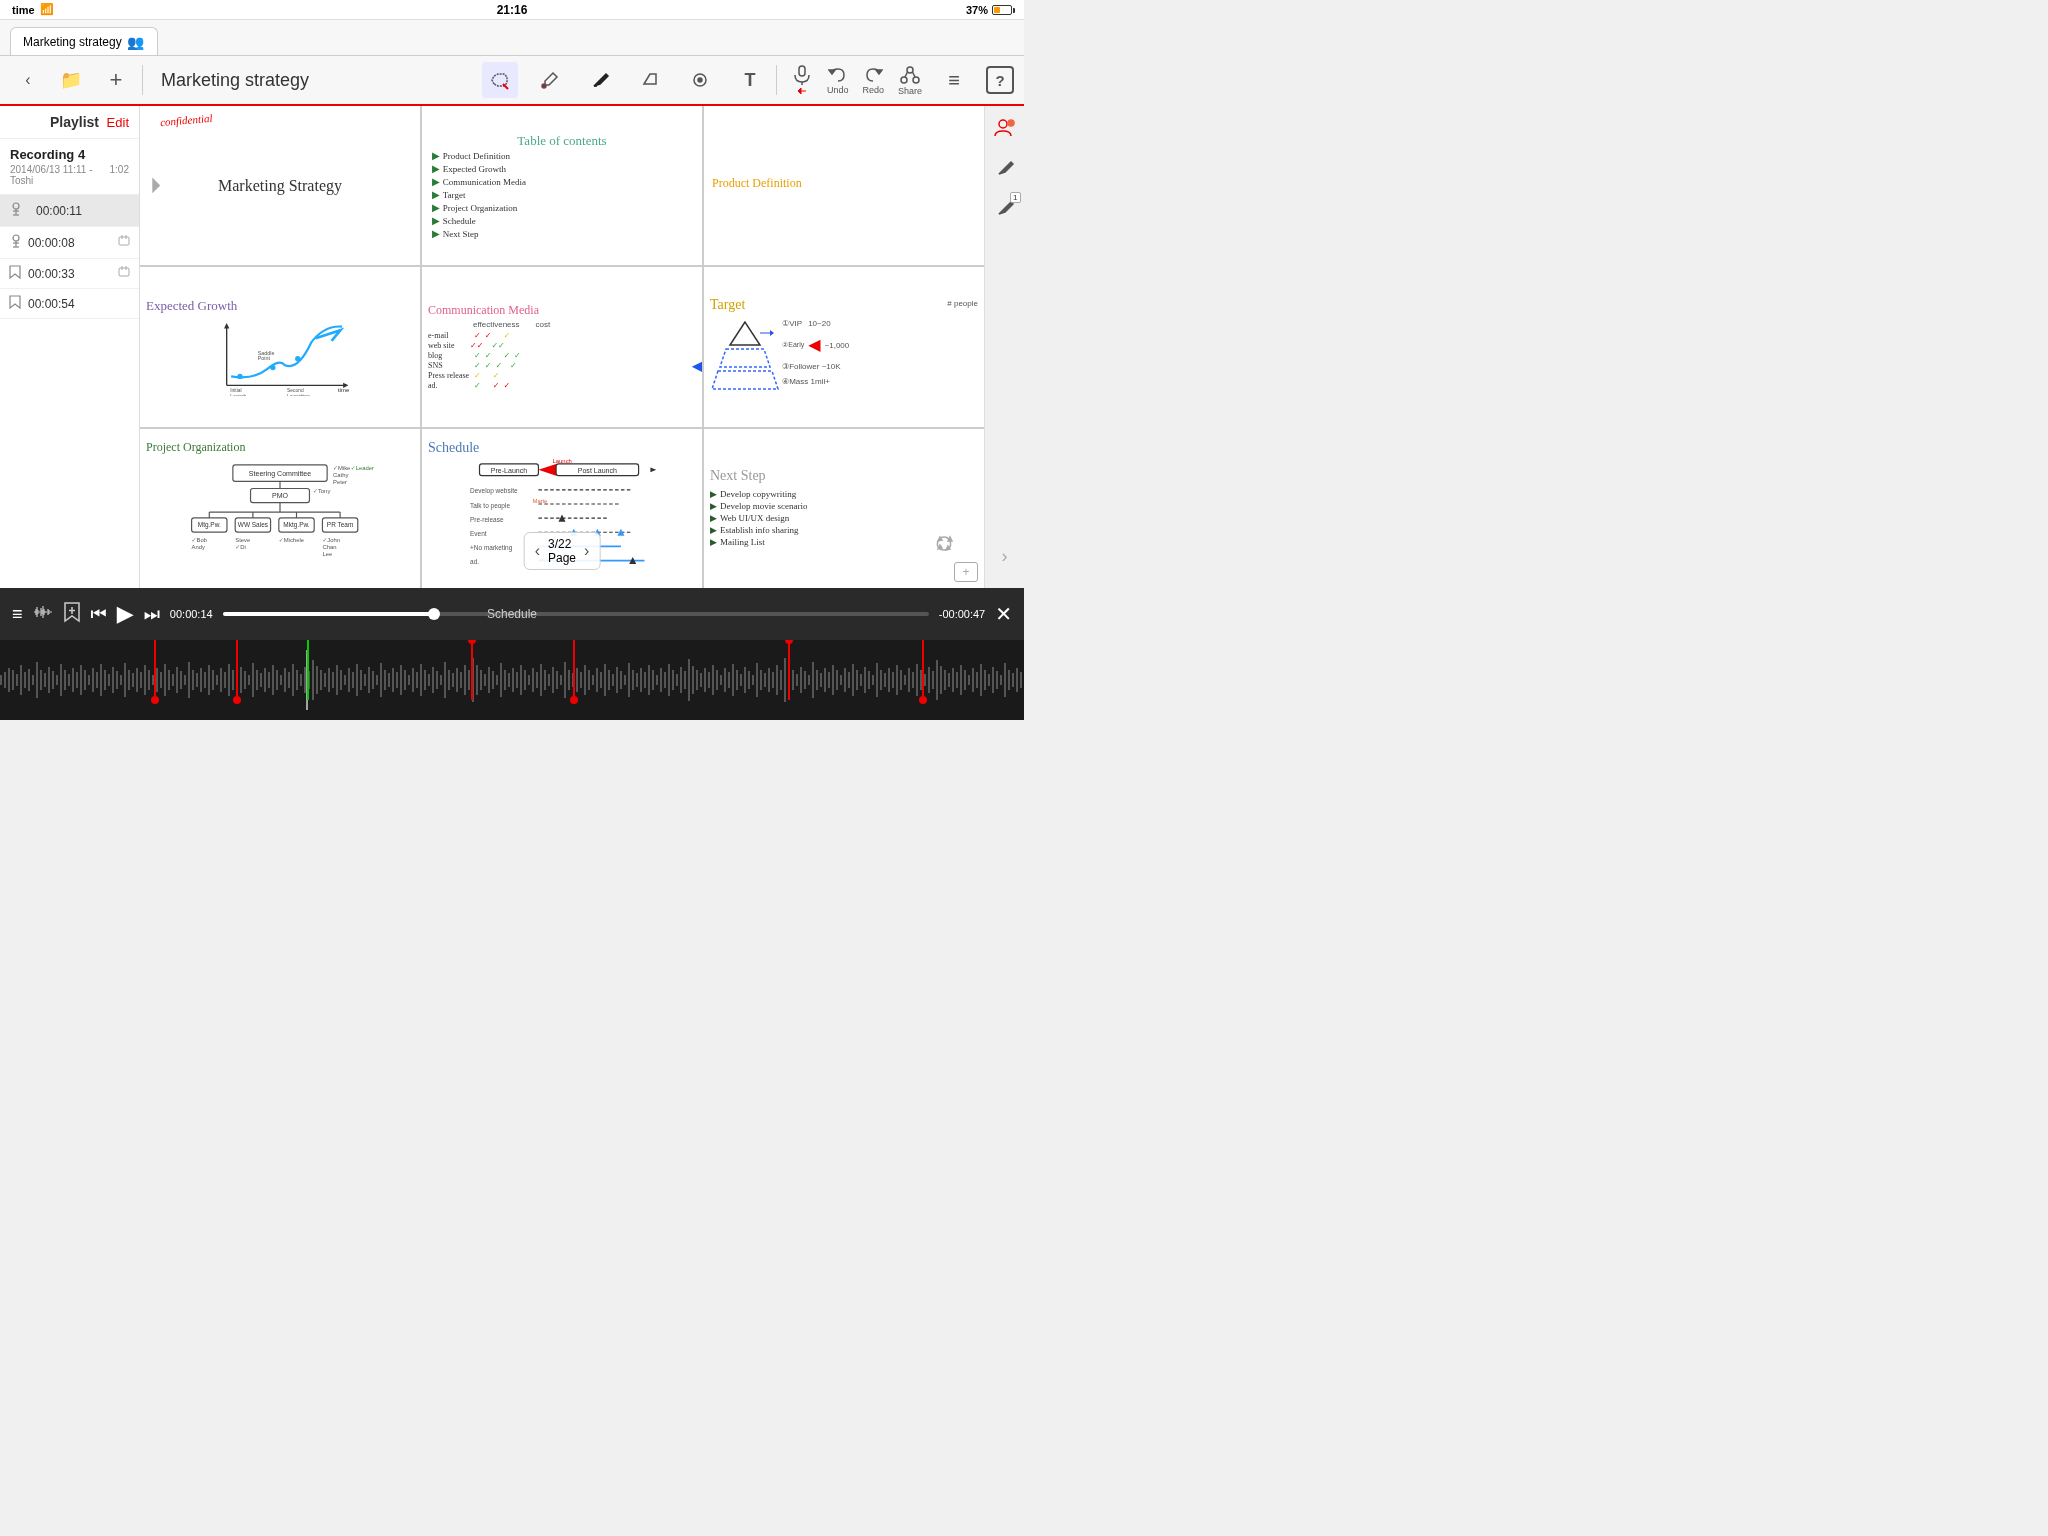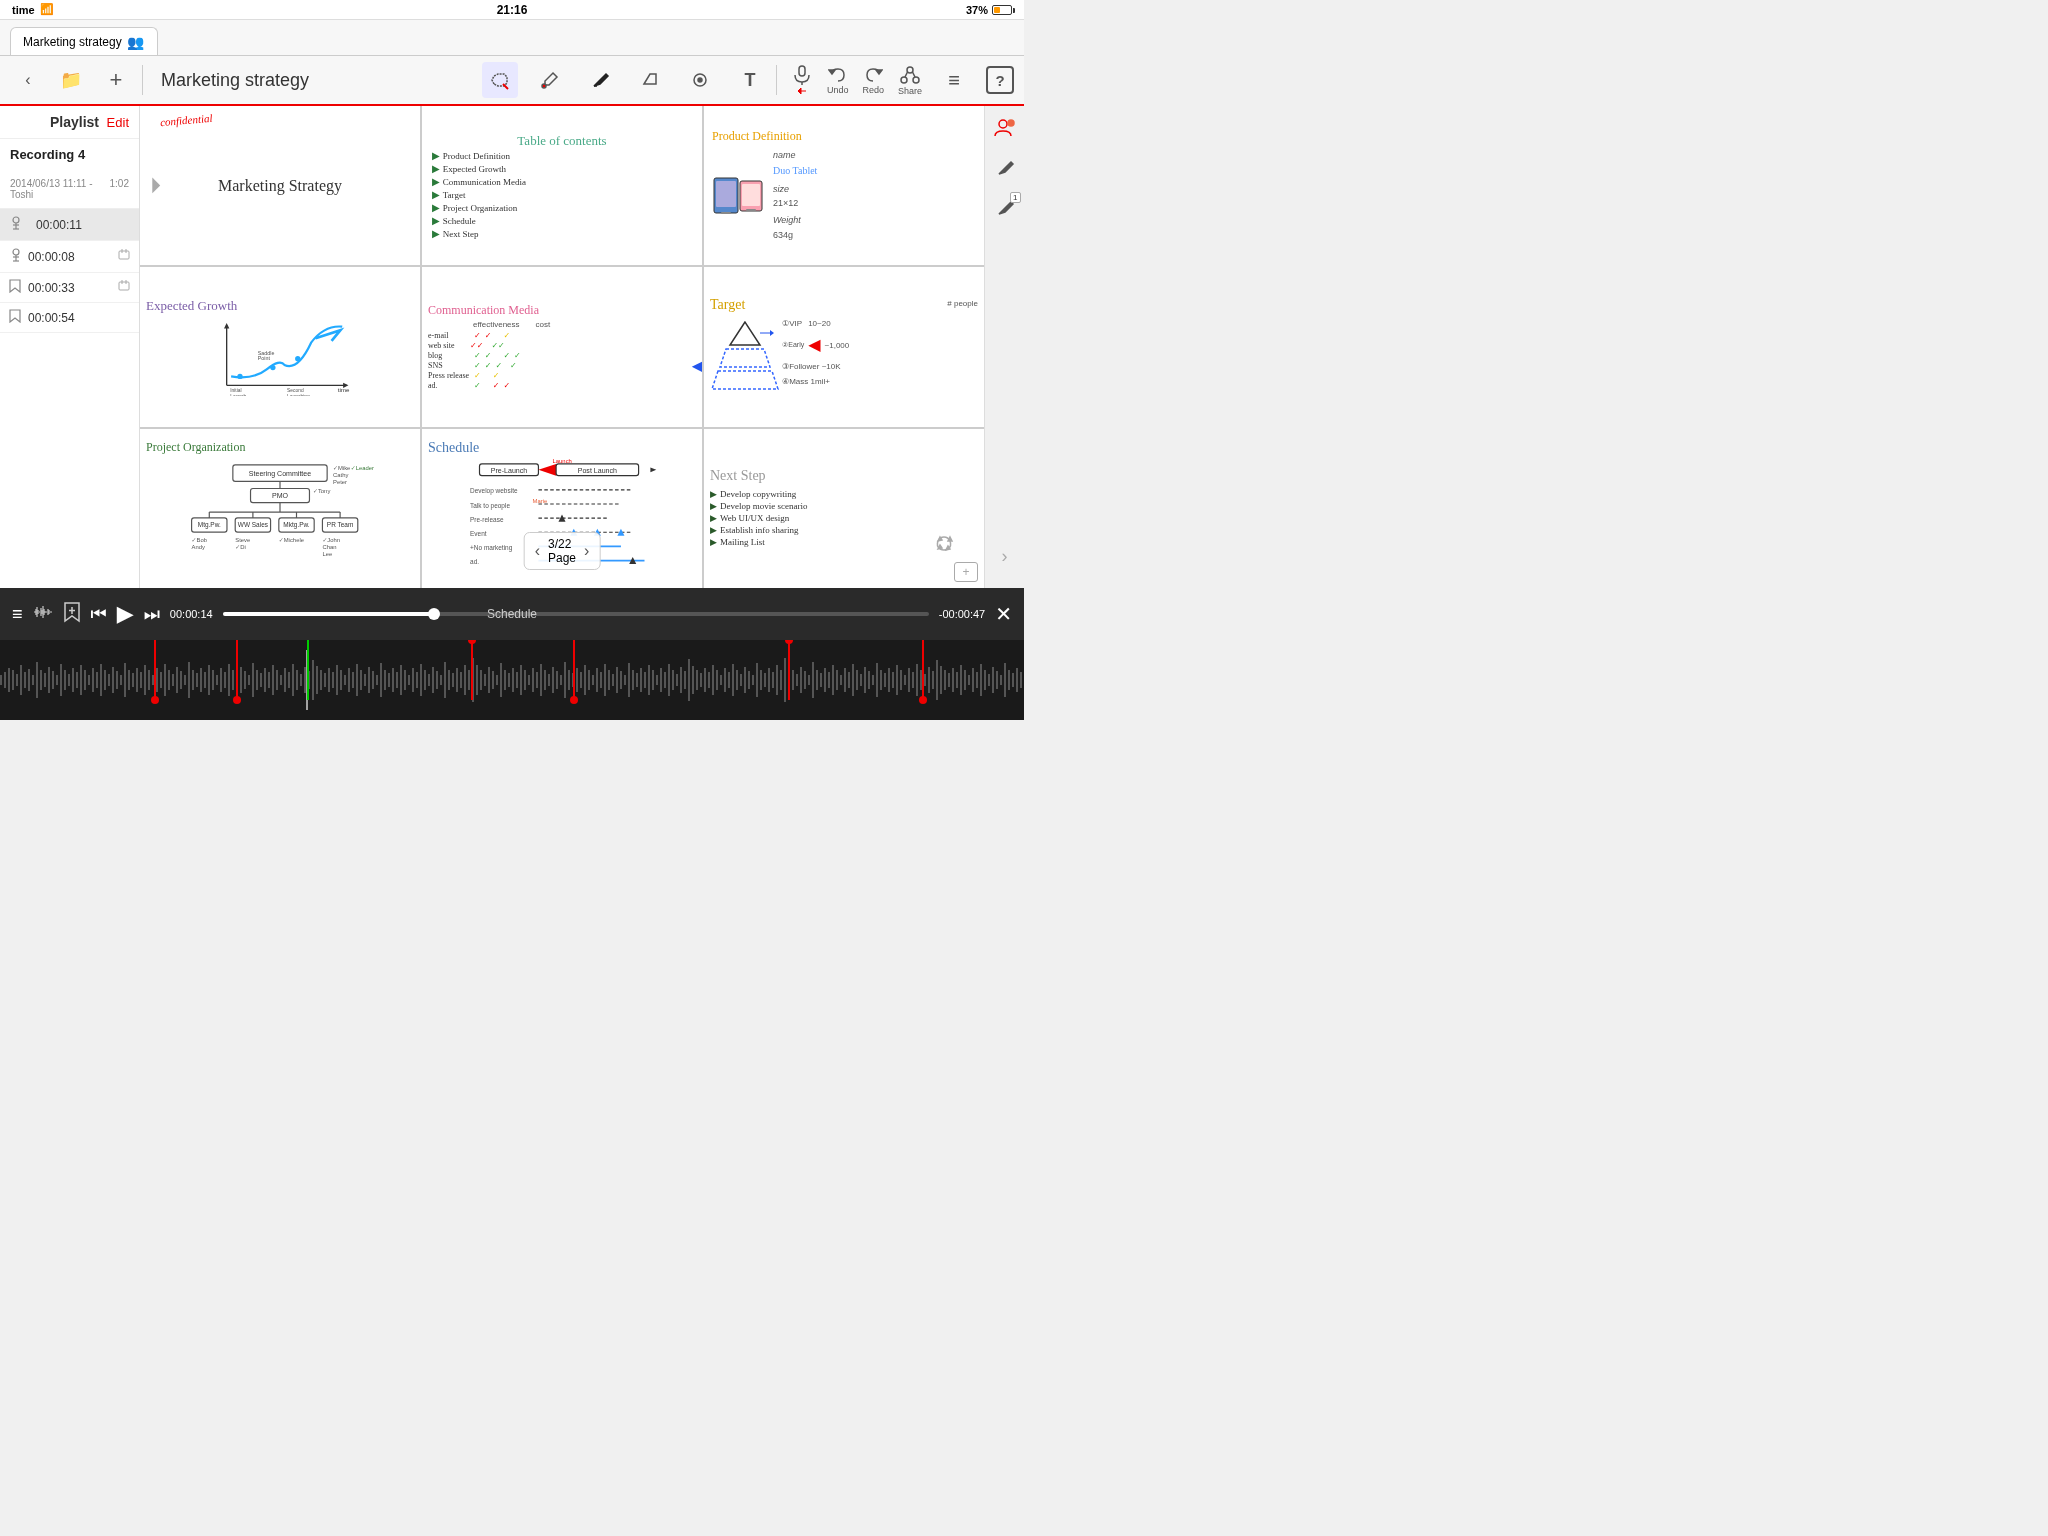--- a/index.html
+++ b/index.html
@@ -98,21 +98,21 @@
     }
     .playlist-title { font-size: 14px; font-weight: 600; color: #333; padding-left: 40px; }
     .edit-btn { font-size: 13px; color: #e00; font-weight: 500; cursor: pointer; }
 
     .recording-info {
       padding: 8px 10px;
       border-bottom: 1px solid #eee;
       font-size: 11px;
     }
     .recording-name { font-size: 13px; font-weight: 600; color: #222; }
-    .recording-meta { color: #888; font-size: 10px; margin-top: 16px; display: flex; justify-content: space-between; }
+    .recording-meta { color: #888; font-size: 10px; margin-top: 2px; display: flex; justify-content: space-between; }
 
     .playlist-item {
       display: flex;
       align-items: center;
       padding: 6px 8px;
       border-bottom: 1px solid #f0f0f0;
       cursor: pointer;
       font-size: 12px;
     }
     .playlist-item.active { background: #e8e8e8; gap: 8px; }
@@ -470,41 +470,20 @@
         <div class="cell-2-item"><span class="arrow-right">▶</span> Expected Growth</div>
         <div class="cell-2-item"><span class="arrow-right">▶</span> Communication Media</div>
         <div class="cell-2-item"><span class="arrow-right">▶</span> Target</div>
         <div class="cell-2-item"><span class="arrow-right">▶</span> Project Organization</div>
         <div class="cell-2-item"><span class="arrow-right">▶</span> Schedule</div>
         <div class="cell-2-item"><span class="arrow-right">▶</span> Next Step</div>
       </div>
 
       <div class="notebook-cell cell-3">
         <span style="color:#e8a000; font-size:12px; font-family:'Comic Sans MS',cursive; margin-bottom:4px;">Product Definition</span>
-        <div class="cell-3-content">
-          <div style="font-size:30px; display:flex; align-items:center;">
-
-            <svg width="55" height="45" viewBox="0 0 55 45" fill="none">
-              <rect x="2" y="5" width="24" height="35" rx="2" fill="#5588cc" stroke="#333" stroke-width="1"></rect>
-              <rect x="4" y="8" width="20" height="26" rx="1" fill="#aad"></rect>
-              <rect x="9" y="39" width="10" height="2" rx="1" fill="#888"></rect>
-              <rect x="28" y="8" width="22" height="30" rx="2" fill="#f9a0b0" stroke="#333" stroke-width="1"></rect>
-              <rect x="30" y="11" width="18" height="22" rx="1" fill="#fdd"></rect>
-              <rect x="34" y="36" width="10" height="2" rx="1" fill="#888"></rect>
-            </svg>
-          </div>
-          <div class="cell-3-specs">
-            <div style="font-style:italic; color:#555;">name</div>
-            <div style="color:#5599ff; font-family:'Comic Sans MS',cursive; font-size:10px;">Duo Tablet</div>
-            <div style="font-style:italic; color:#555; margin-top:3px;">size</div>
-            <div style="color:#555;">21×12</div>
-            <div style="font-style:italic; color:#555; margin-top:3px;">Weight</div>
-            <div style="color:#555;">634g</div>
-          </div>
-        </div>
       </div>
 
       <div class="notebook-cell cell-4">
         <span style="color:#7b5ea7; font-size:13px; font-family:'Comic Sans MS',cursive; margin-bottom:2px;">Expected Growth</span>
         <div class="chart-area">
           <svg viewBox="0 0 160 90" width="100%" height="100%">
 
             <line x1="20" y1="10" x2="20" y2="78" stroke="#333" stroke-width="1.5"></line>
             <line x1="20" y1="78" x2="155" y2="78" stroke="#333" stroke-width="1.5"></line>
 

